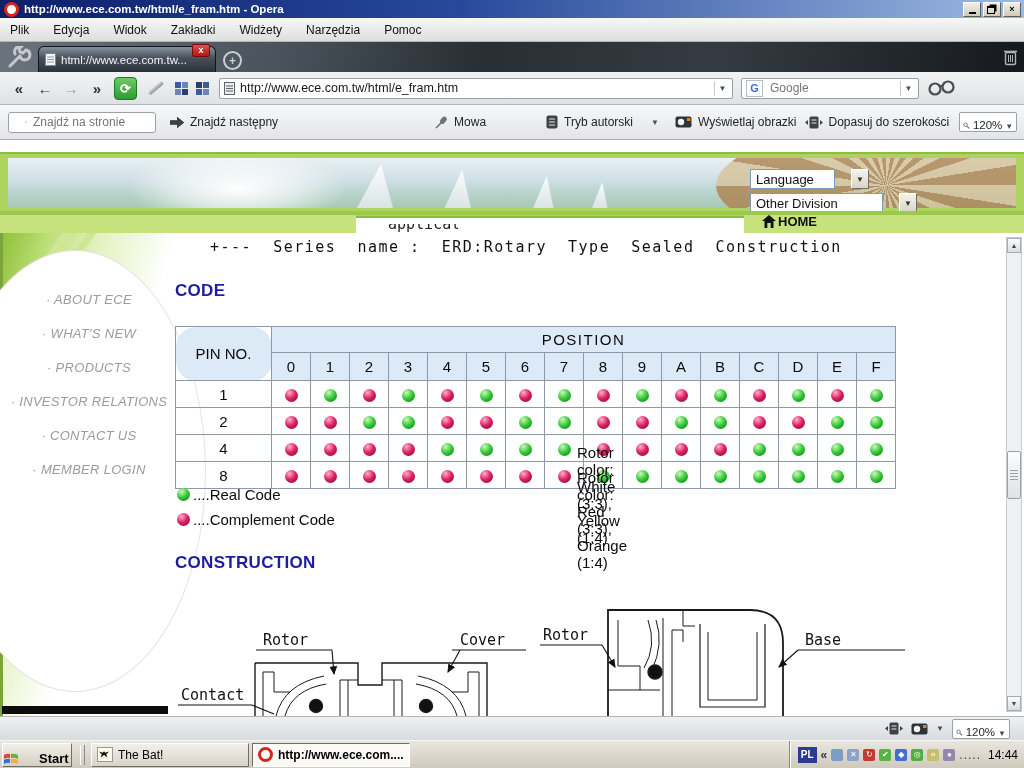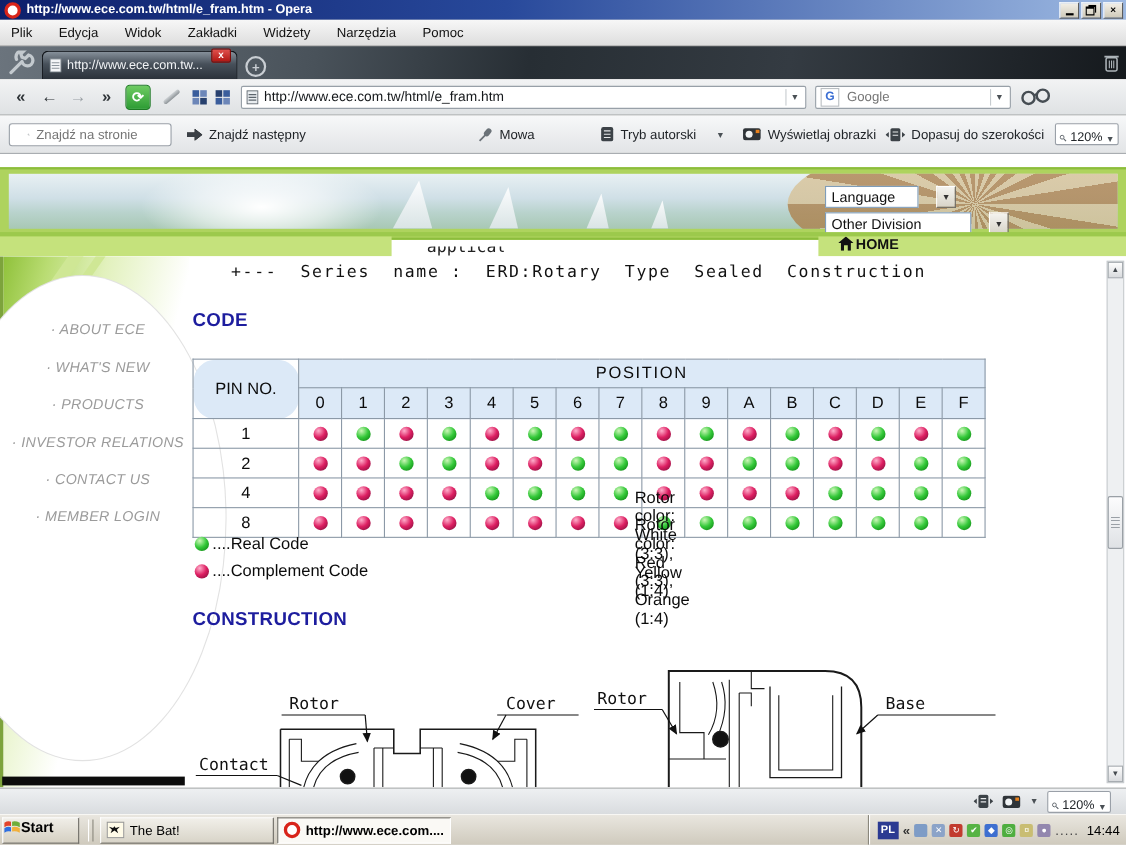--- a/index.html
+++ b/index.html
@@ -129,21 +129,21 @@
   svg text{font-family:"DejaVu Sans Mono",monospace;font-size:15px;fill:#111;}
 
   
   .statusbar{left:0;top:716px;width:1024px;height:24px;background:linear-gradient(#eef0f2,#d9dcdf);
     border-top:1px solid #b3b7ba;display:flex;align-items:center;justify-content:flex-end;gap:8px;padding-right:14px;box-sizing:border-box;}
 
   
   .taskbar{left:0;top:740px;width:1024px;height:28px;background:linear-gradient(#e9e6df,#cfcabd);
     border-top:1px solid #f8f7f4;display:flex;align-items:center;box-sizing:border-box;font-size:12px;}
   .startbtn{margin-left:2px;width:70px;height:24px;background:linear-gradient(#f0eee8,#d5d0c2);
-    border:1px solid;border-color:#fff #6f6d66 #6f6d66 #fff;display:flex;align-items:flex-start;gap:0;
+    border:1px solid;border-color:#fff #6f6d66 #6f6d66 #fff;display:flex;align-items:flex-end;gap:20px;
     font-weight:bold;font-size:13px;color:#000;padding-left:0;box-sizing:border-box;}
   .tgrip{width:3px;height:20px;margin:0 6px 0 8px;border-left:1px solid #fff;border-right:1px solid #8a877c;}
   .taskbtn{width:158px;height:24px;margin-right:3px;background:linear-gradient(#f1efe9,#d8d4c8);
     border:1px solid;border-color:#fff #6f6d66 #6f6d66 #fff;display:flex;align-items:center;gap:5px;
     padding-left:5px;box-sizing:border-box;color:#000;overflow:hidden;white-space:nowrap;}
   .taskbtn.active{background:#faf9f5;border-color:#6f6d66 #fff #fff #6f6d66;font-weight:bold;}
   .baticon{width:14px;height:13px;background:#fffbe8;border:1px solid #999;position:relative;flex:none;}
   .baticon i{position:absolute;left:1px;top:2px;width:10px;height:8px;background:#111;
     clip-path:polygon(50% 15%,62% 35%,100% 20%,72% 55%,85% 95%,50% 62%,15% 95%,28% 55%,0 20%,38% 35%);}
   .tray{margin-left:auto;display:flex;align-items:center;gap:4px;padding-right:6px;height:100%;
@@ -185,21 +185,21 @@
   <svg class="abs wrench" viewBox="0 0 30 24">
     <path d="M6 20 L16 10 M16 10 a5 5 0 1 0 6 -6 l-3 3 -3 -1 -1 -3 3 -3 a6 6 0 0 0 -7 8" stroke="#c3c9ce" stroke-width="3" fill="none" stroke-linecap="round"></path>
   </svg>
   <div class="abs tab">
     <svg width="11" height="13" viewBox="0 0 11 13">
       <rect x="0.5" y="0.5" width="10" height="12" fill="#f4f6f8" stroke="#7e878f"></rect>
       <line x1="2" y1="4" x2="9" y2="4" stroke="#8c959d"></line>
         <line x1="2" y1="6.5" x2="9" y2="6.5" stroke="#8c959d"></line>
         <line x1="2" y1="9" x2="9" y2="9" stroke="#8c959d"></line>
     </svg>
-    <span>http://www.ece.com.tw...</span>
+    <span>html://www.ece.com.tw...</span>
   </div>
   <div class="abs tabclose">x</div>
   <div class="abs newtab">+</div>
   <svg class="abs trash" width="15" height="18" viewBox="0 0 15 18">
     <rect x="2.5" y="4.5" width="10" height="12" rx="1.5" fill="none" stroke="#aeb5ba" stroke-width="1.4"></rect>
     <line x1="1" y1="3.5" x2="14" y2="3.5" stroke="#aeb5ba" stroke-width="1.6"></line>
     <line x1="5.5" y1="7" x2="5.5" y2="14" stroke="#aeb5ba"></line>
       <line x1="7.5" y1="7" x2="7.5" y2="14" stroke="#aeb5ba"></line>
       <line x1="9.5" y1="7" x2="9.5" y2="14" stroke="#aeb5ba"></line>
   </svg>

